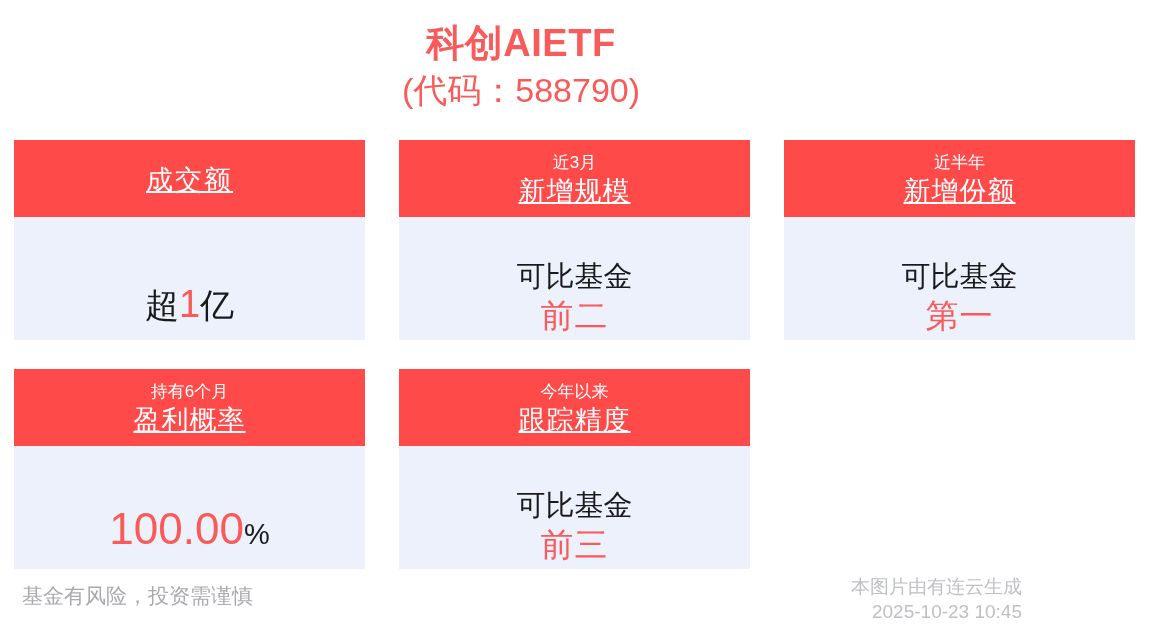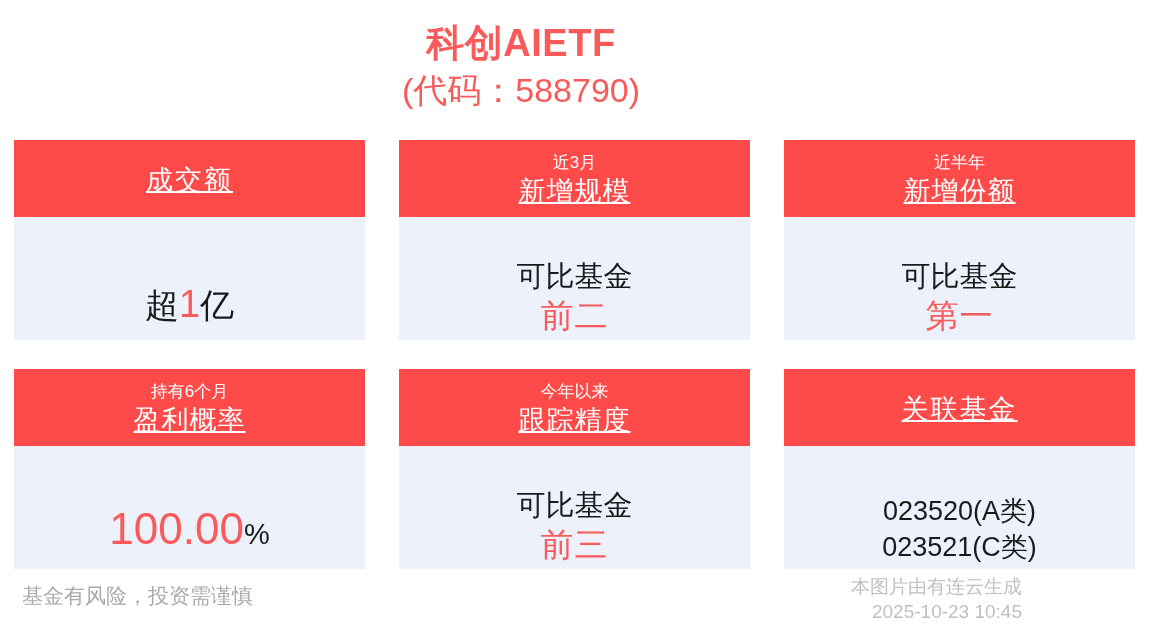--- a/index.html
+++ b/index.html
@@ -236,29 +236,20 @@
     <div class="card-header">
       <span class="eyebrow">今年以来</span>
       <span class="heading">跟踪精度</span>
     </div>
     <div class="card-body">
       <div class="line dark">可比基金</div>
       <div class="line accent">前三</div>
     </div>
   </div>
 
-  <div class="card">
-    <div class="card-header single">
-      <span class="heading">关联基金</span>
-    </div>
-    <div class="card-body">
-      <div class="line codes">023520(A类)</div>
-      <div class="line codes">023521(C类)</div>
-    </div>
-  </div>
 
 </div>
 
 <div class="footer">
   <div class="footer-left">基金有风险，投资需谨慎</div>
   <div class="footer-right">
     <span class="stamp-line">本图片由有连云生成</span>
     <span class="stamp-line">2025-10-23 10:45</span>
   </div>
 </div>

